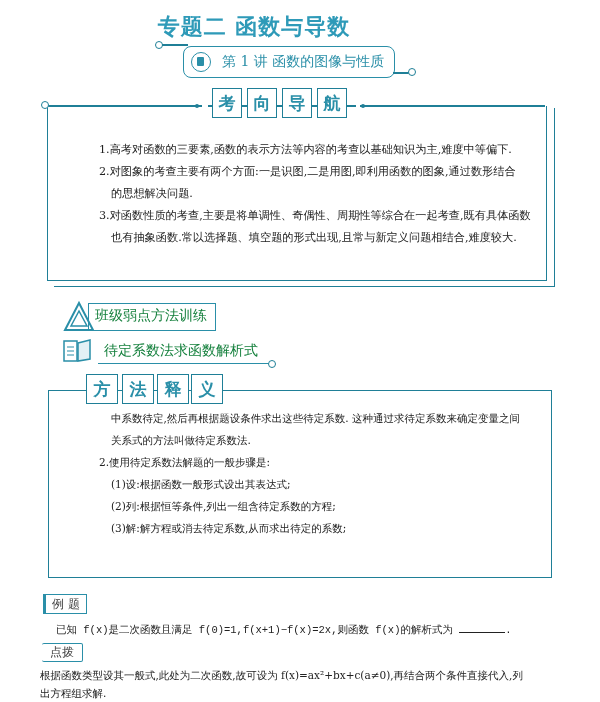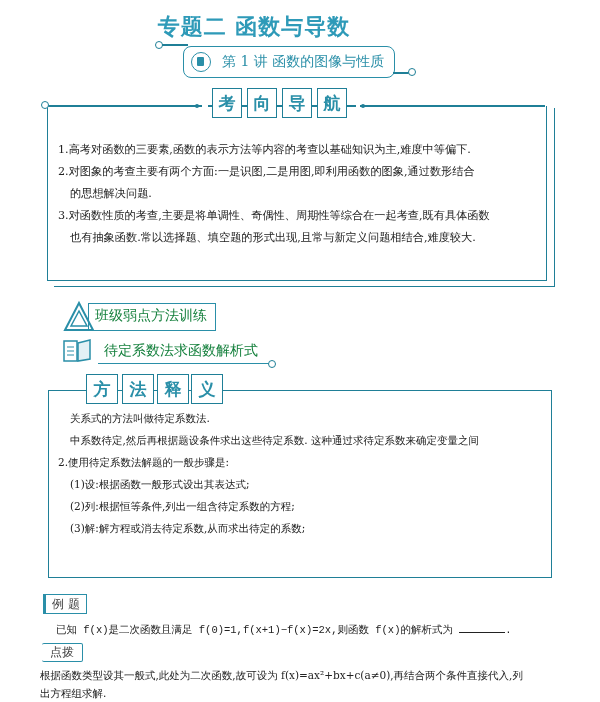--- a/index.html
+++ b/index.html
@@ -13,21 +13,21 @@
   #lecture-icon { position:absolute; left:7px; top:5px; width:18px; height:18px; border:1.5px solid #2a8fa8;
     border-radius:50%; }
   #lecture-icon::after { content:""; position:absolute; left:5px; top:4px; width:7px; height:9px; background:#2a8fa8; border-radius:1px; }
   #lecture-text { position:absolute; left:38px; top:6px; font-size:14px; color:#2a8fa8; }
   .line { position:absolute; background:#1f7f97; }
   .dot { position:absolute; width:6px; height:6px; border:1.2px solid #1f7f97; border-radius:50%; background:#fff; }
   .sdot { position:absolute; width:4px; height:4px; background:#1f7f97; border-radius:50%; }
   .tbox { position:absolute; width:28px; height:28px; border:1.5px solid #1f7f97; background:#fff;
     text-align:center; line-height:28px; font-size:17px; font-weight:bold; color:#2a8fa8; }
   .frame { position:absolute; border:1.6px solid #1f7f97; background:#fff; }
-  .para { position:absolute; font-size:11.2px; line-height:22px; color:#222; }
+  .para { position:absolute; font-size:11.2px; line-height:22px; color:#222;margin-left:41px; }
   .para p { margin:0; }
   .indent { padding-left:12px; }
   .sec-label { position:absolute; font-size:14px; color:#15803d; font-family:"DejaVu Sans", sans-serif; }
   .small-text { font-size:10.5px; }
   .blank { display:inline-block; width:46px; border-bottom:1px solid #222; height:10px; }
   .tag { position:absolute; border:1.2px solid #2a8fa8; color:#404040; font-size:12px; text-align:center; background:#fff; }
 </style>
 </head>
 <body>
 
@@ -81,22 +81,22 @@
 <div class="line" style="left:98px;top:363px;width:172px;height:1.2px;background:#2a8fa8;"></div>
 <div class="dot" style="left:268px;top:360px;"></div>
 
 <div class="frame" style="left:48px;top:390px;width:502px;height:186px;"></div>
 <div class="tbox" style="left:86px;top:374px;width:30px;height:28px;">方</div>
 <div class="tbox" style="left:122px;top:374px;width:30px;height:28px;">法</div>
 <div class="tbox" style="left:157px;top:374px;width:30px;height:28px;">释</div>
 <div class="tbox" style="left:191px;top:374px;width:30px;height:28px;">义</div>
 
 <div class="para small-text" style="left:58px;top:407px;width:490px;line-height:22px;">
+  <p class="indent">中系数待定,然后再根据题设条件求出这些待定系数. 这种通过求待定系数来确定变量之间</p>
   <p class="indent">关系式的方法叫做待定系数法.</p>
-  <p class="indent">中系数待定,然后再根据题设条件求出这些待定系数. 这种通过求待定系数来确定变量之间</p>
   <p>2.使用待定系数法解题的一般步骤是:</p>
   <p class="indent">(1)设:根据函数一般形式设出其表达式;</p>
   <p class="indent">(2)列:根据恒等条件,列出一组含待定系数的方程;</p>
   <p class="indent">(3)解:解方程或消去待定系数,从而求出待定的系数;</p>
 </div>
 
 <div class="tag" style="left:43px;top:594px;width:40px;height:18px;line-height:18px;border-left-width:3px;">例 题</div>
 <div class="abs small-text" style="left:56px;top:622px;width:540px;white-space:nowrap;font-family:Liberation Mono, monospace;">
   <span>已知 f(x)是二次函数且满足 f(0)=1,f(x+1)−f(x)=2x,则函数 f(x)的解析式为</span>
   <span class="blank"></span><span>.</span>

